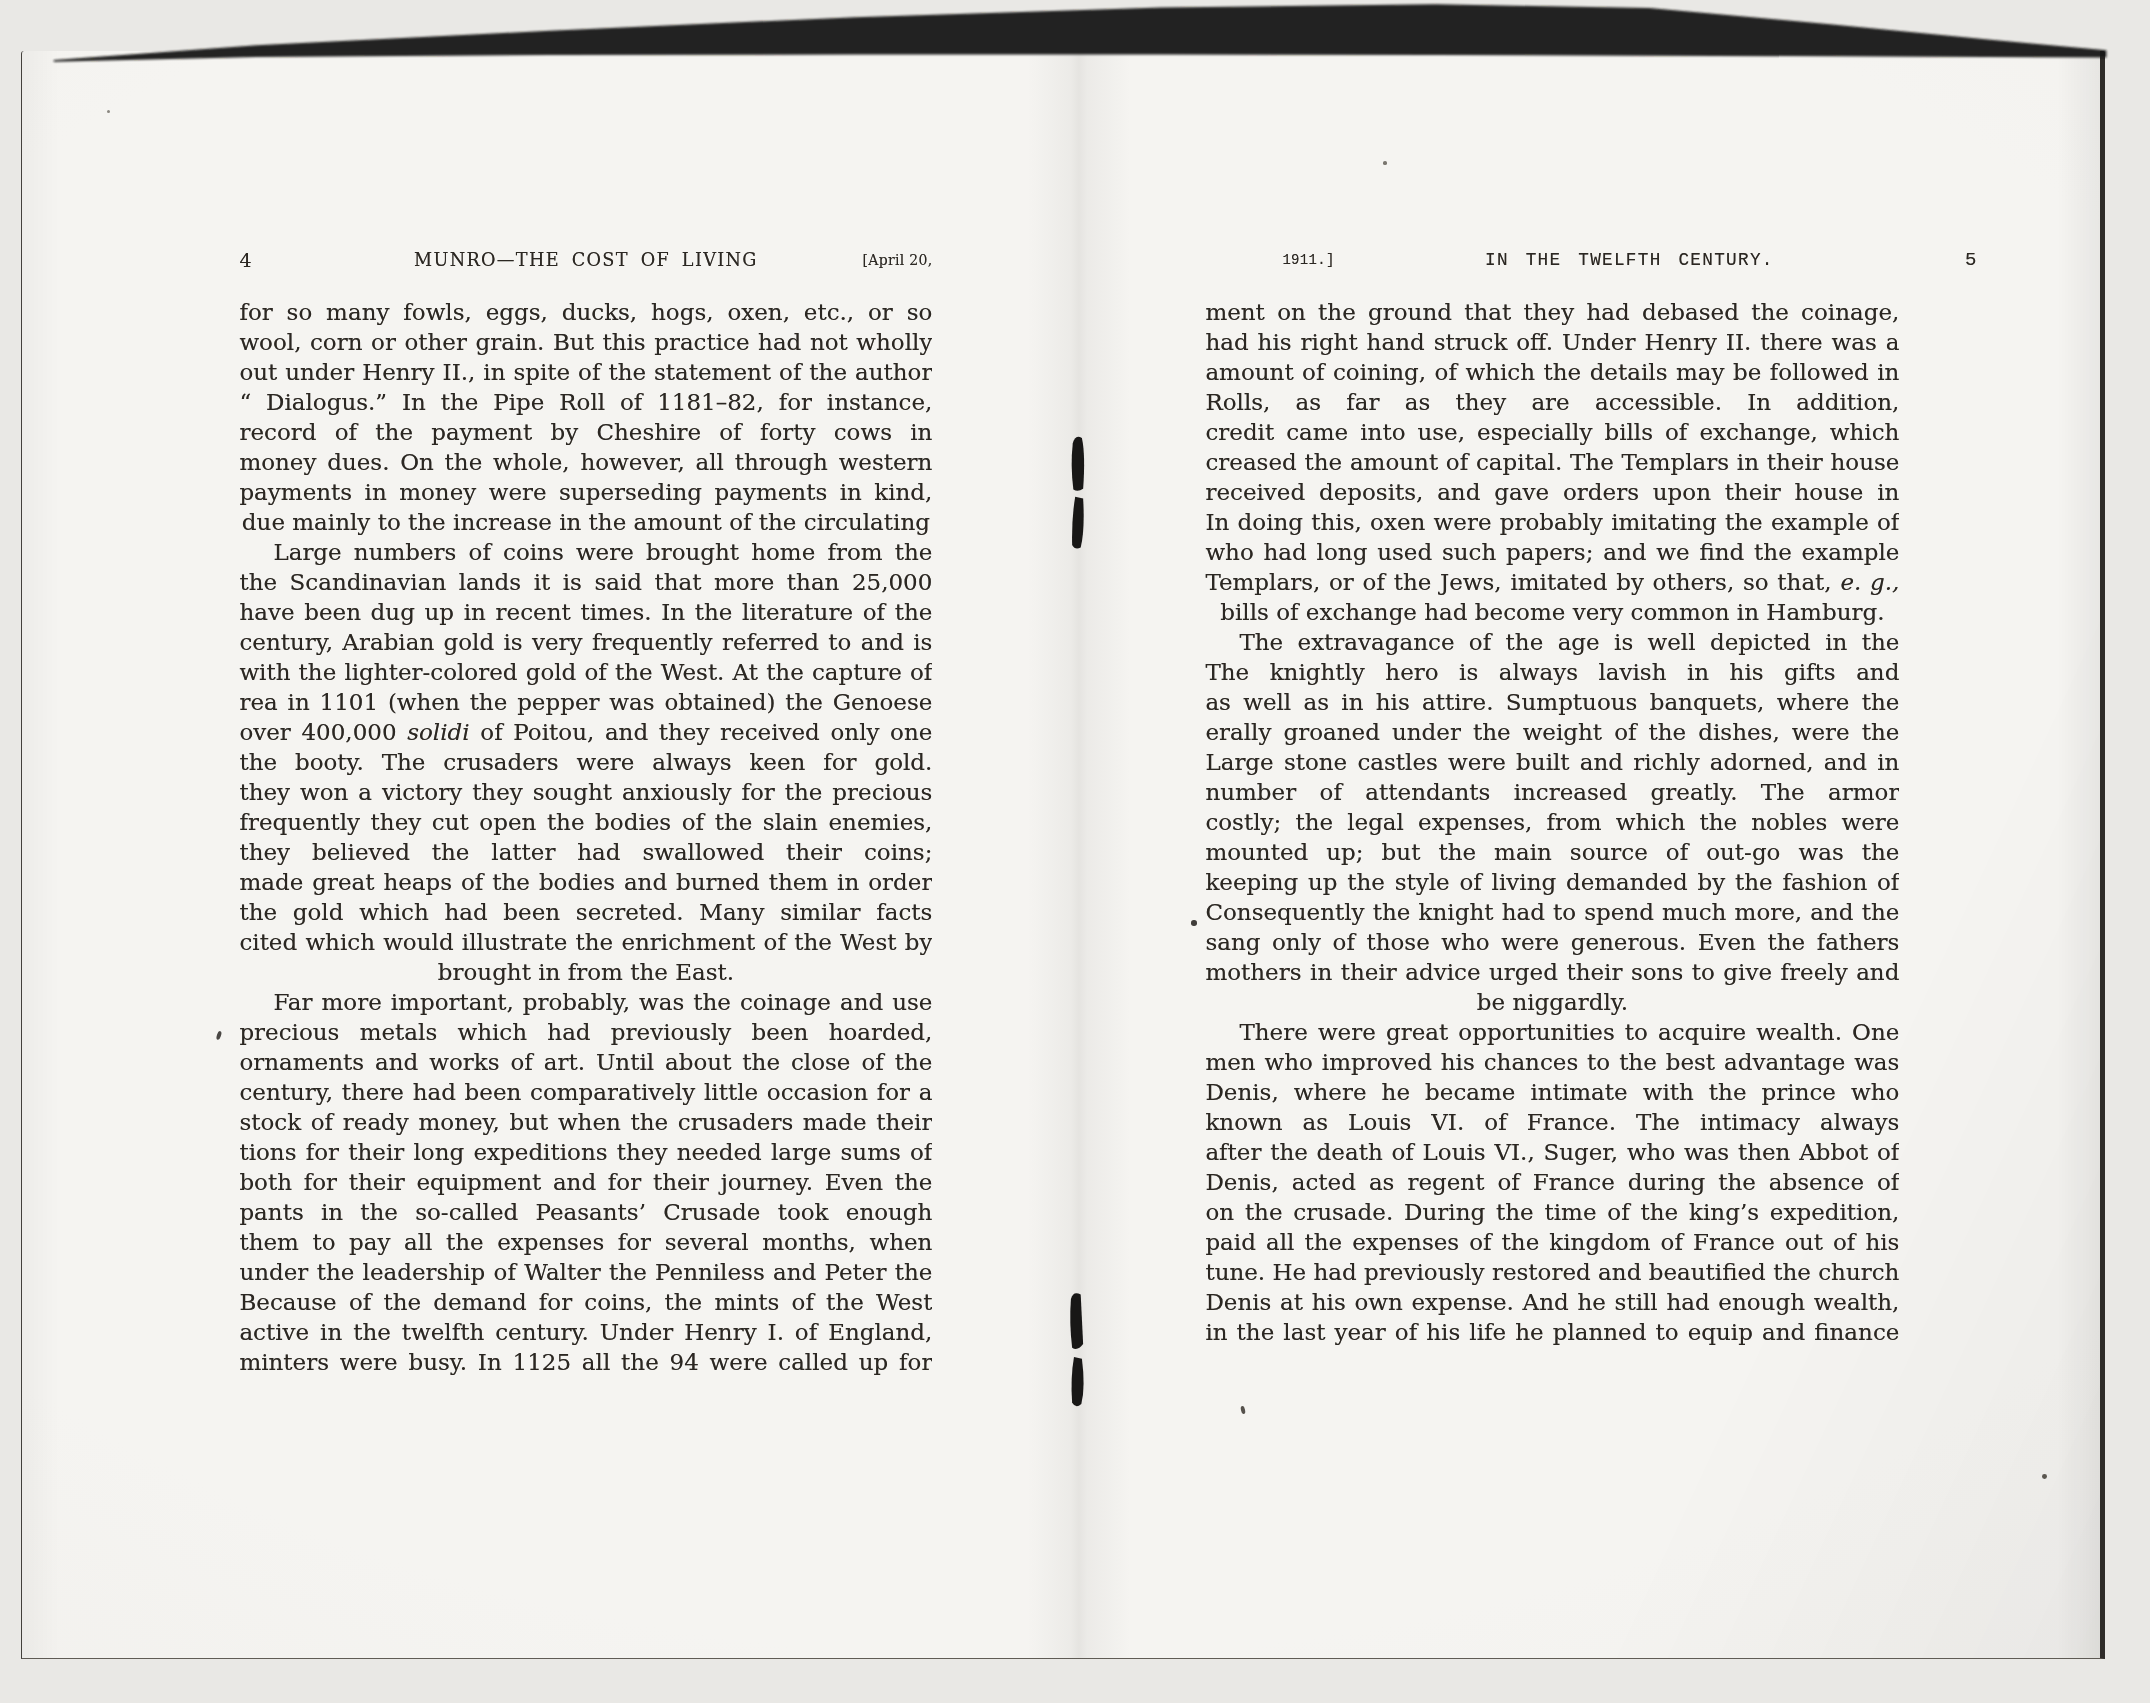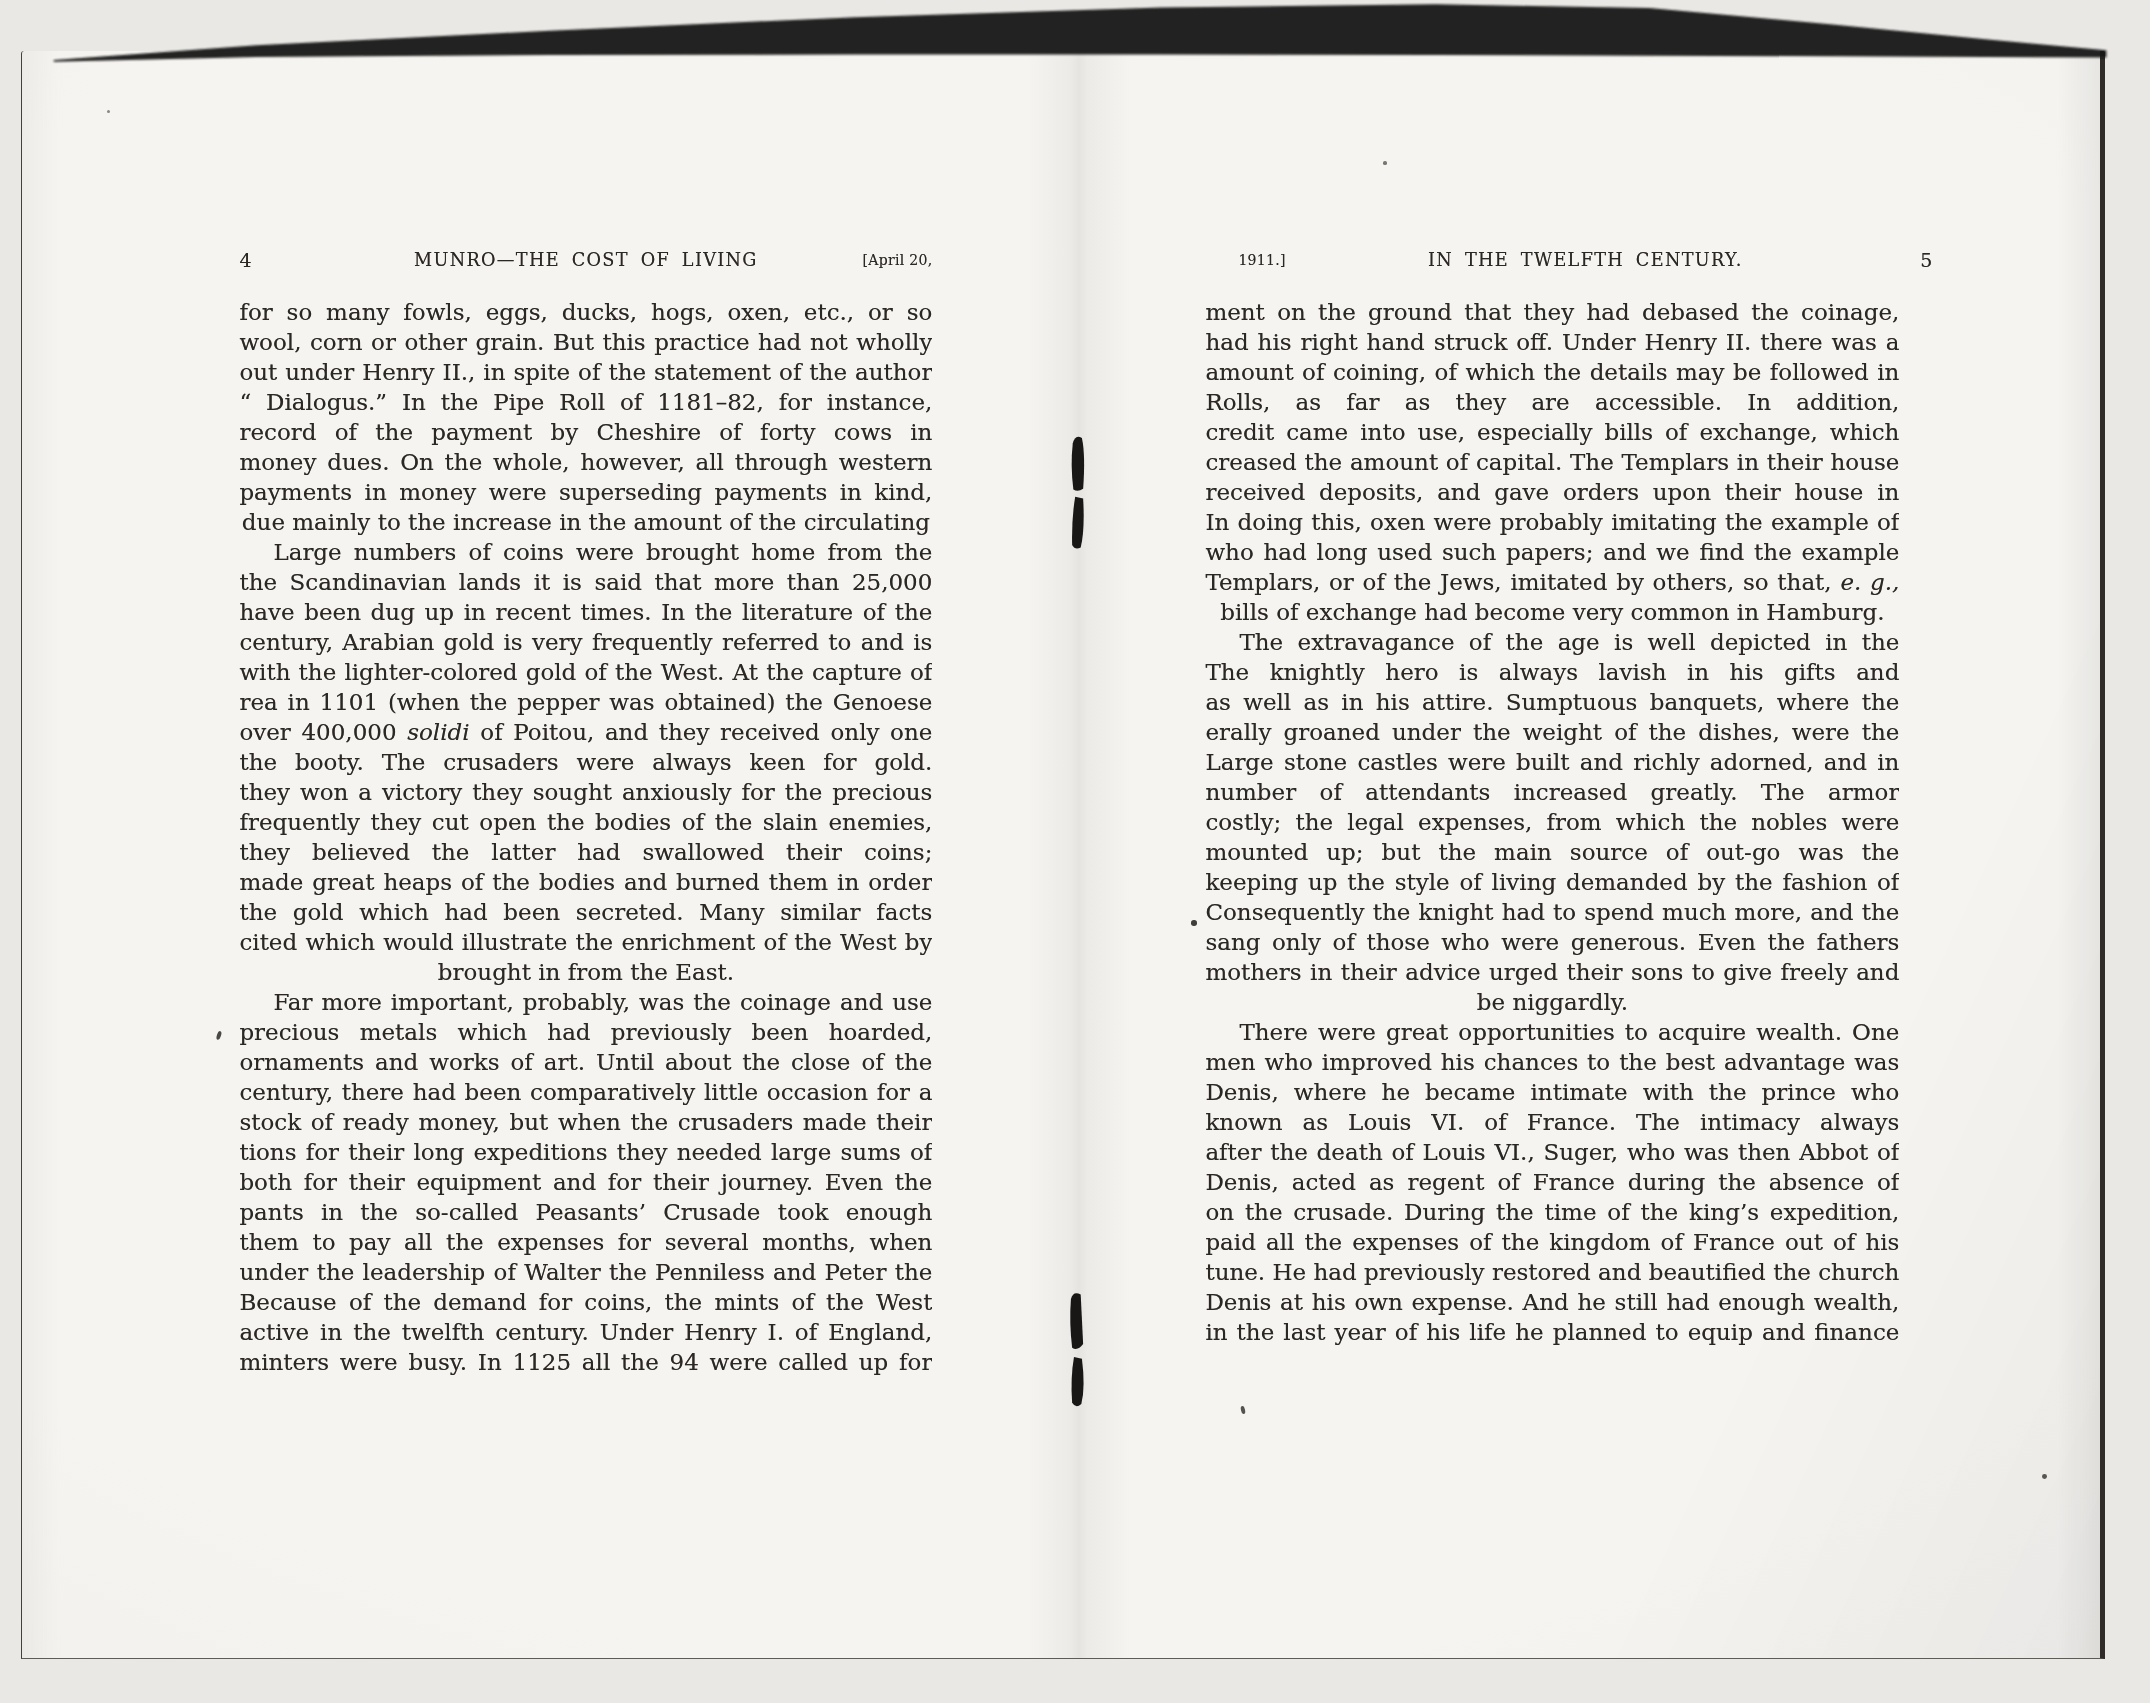--- a/index.html
+++ b/index.html
@@ -112,21 +112,21 @@
           <div class="tline">pants in the so-called Peasants’ Crusade took enough money with</div>
           <div class="tline">them to pay all the expenses for several months, when they marched</div>
           <div class="tline">under the leadership of Walter the Penniless and Peter the Hermit.</div>
           <div class="tline">Because of the demand for coins, the mints of the West were very</div>
           <div class="tline">active in the twelfth century.  Under Henry I. of England, 94</div>
           <div class="tline">minters were busy.  In 1125 all the 94 were called up for punish-</div>
         </div>
     </section>
 
     <section>
-      <div class="page-header" style="left:1216px;width:694px;">
+      <div class="page-header" style="left:1260px;width:694px;font-family:Liberation Mono, monospace;">
         <span class="h-left hnote">1911.]</span>
         <span class="h-title">IN THE TWELFTH CENTURY.</span>
         <span class="h-right pgnum">5</span>
       </div>
       <div class="text-col col-right">
           <div class="tline">ment on the ground that they had debased the coinage, and each one</div>
           <div class="tline">had his right hand struck off.  Under Henry II. there was a great</div>
           <div class="tline">amount of coining, of which the details may be followed in the Pipe</div>
           <div class="tline">Rolls, as far as they are accessible.  In addition, instruments of</div>
           <div class="tline">credit came into use, especially bills of exchange, which greatly in-</div>

